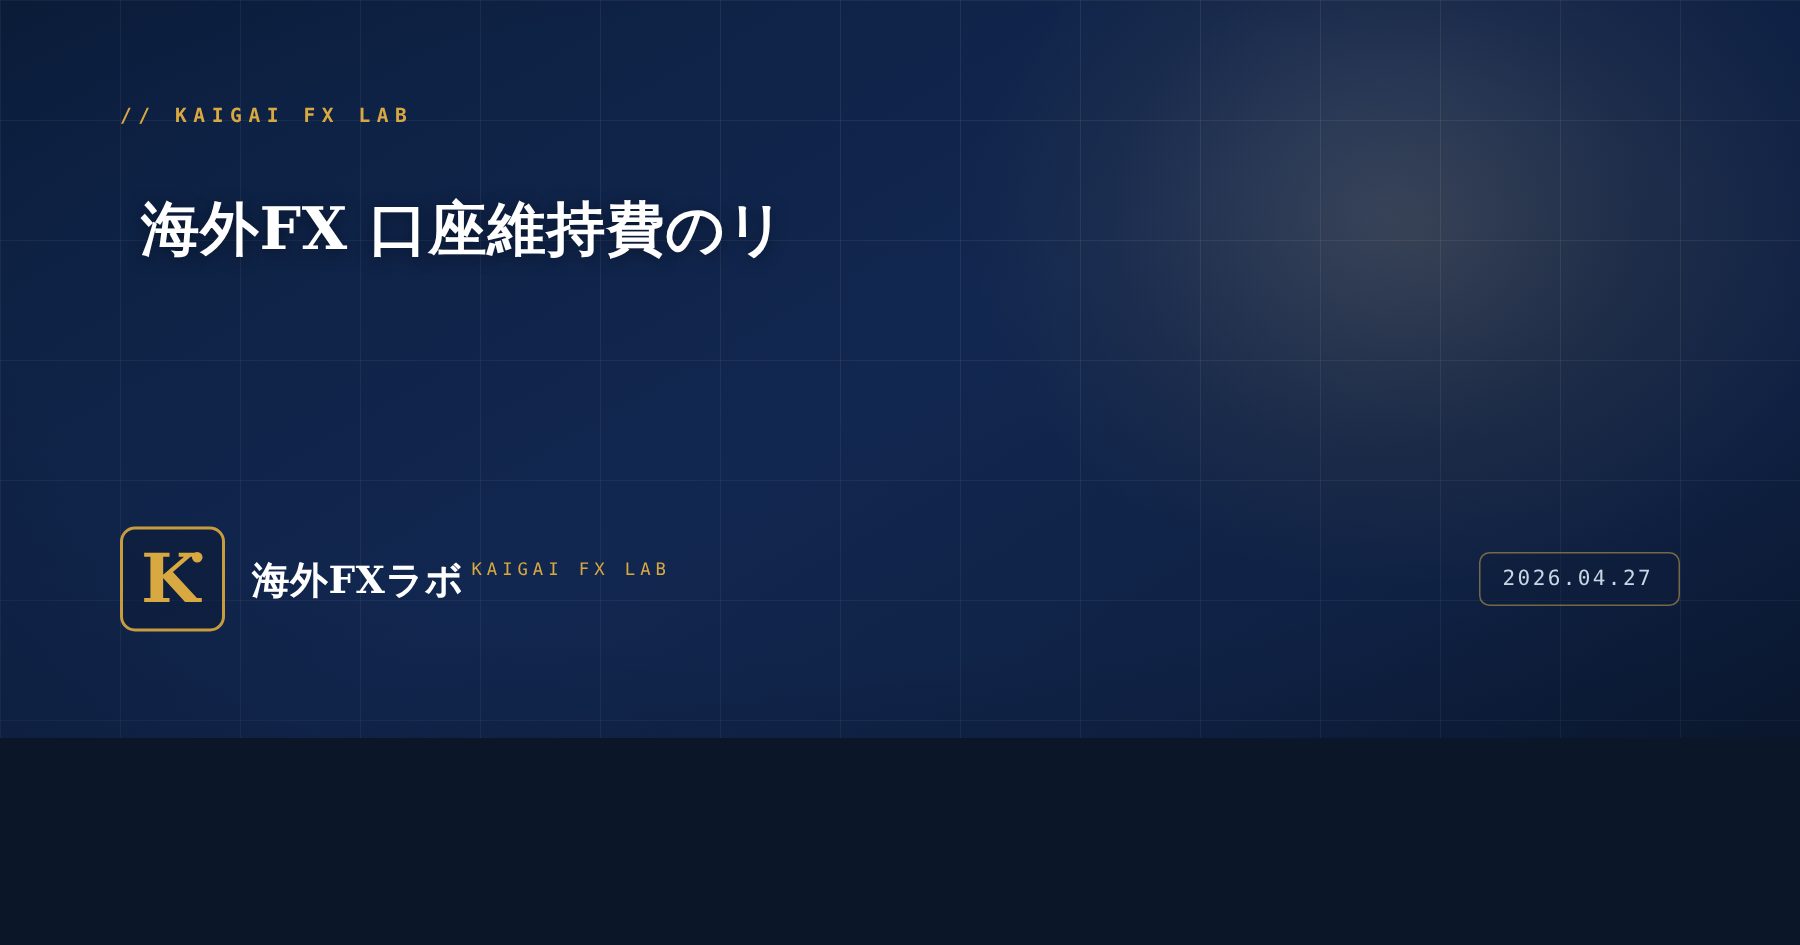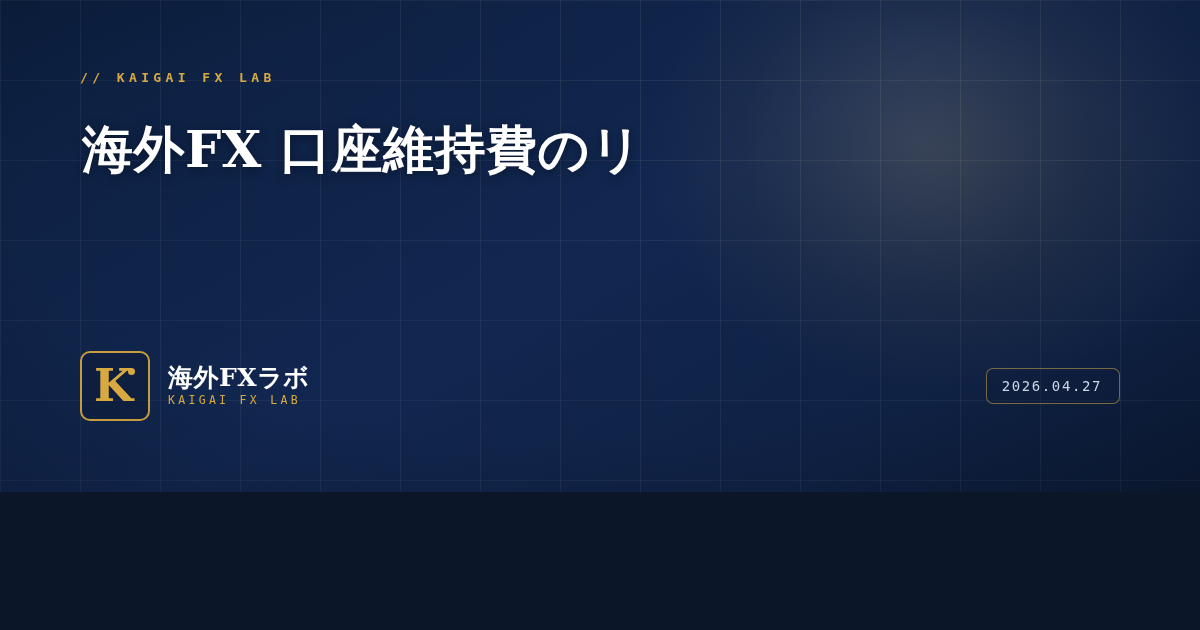--- a/index.html
+++ b/index.html
@@ -97,24 +97,24 @@
     letter-spacing: 4.4px;
     color: #d9a941;
     white-space: nowrap;
   }
 
   .title {
     position: absolute;
     left: 78px;
     top: 112px;
     width: 760px;
-    margin: 4px;
+    margin: 16px;
     font-family: "DejaVu Serif", "Liberation Serif", serif;
     font-weight: 700;
-    font-size: 51px;
+    font-size: 39px;
     line-height: 1.33;
     letter-spacing: 0.5px;
     color: #ffffff;
     text-shadow: 0 2px 10px rgba(3,9,20,0.5);
   }
 
   
   .footer {
     position: absolute;
     left: 80px;
@@ -158,21 +158,21 @@
     top: 15px;
     right: 13px;
     width: 7px;
     height: 7px;
     border-radius: 50%;
     background: #d9a941;
   }
 
   .brand-text {
     display: flex;
-    flex-direction: column;
+    flex-direction: row;
     justify-content: center;
     gap: 5px;
   }
   .brand-name {
     font-family: "DejaVu Serif", "Liberation Serif", serif;
     font-weight: 700;
     font-size: 25px;
     line-height: 1;
     color: #ffffff;
     letter-spacing: 0.5px;

